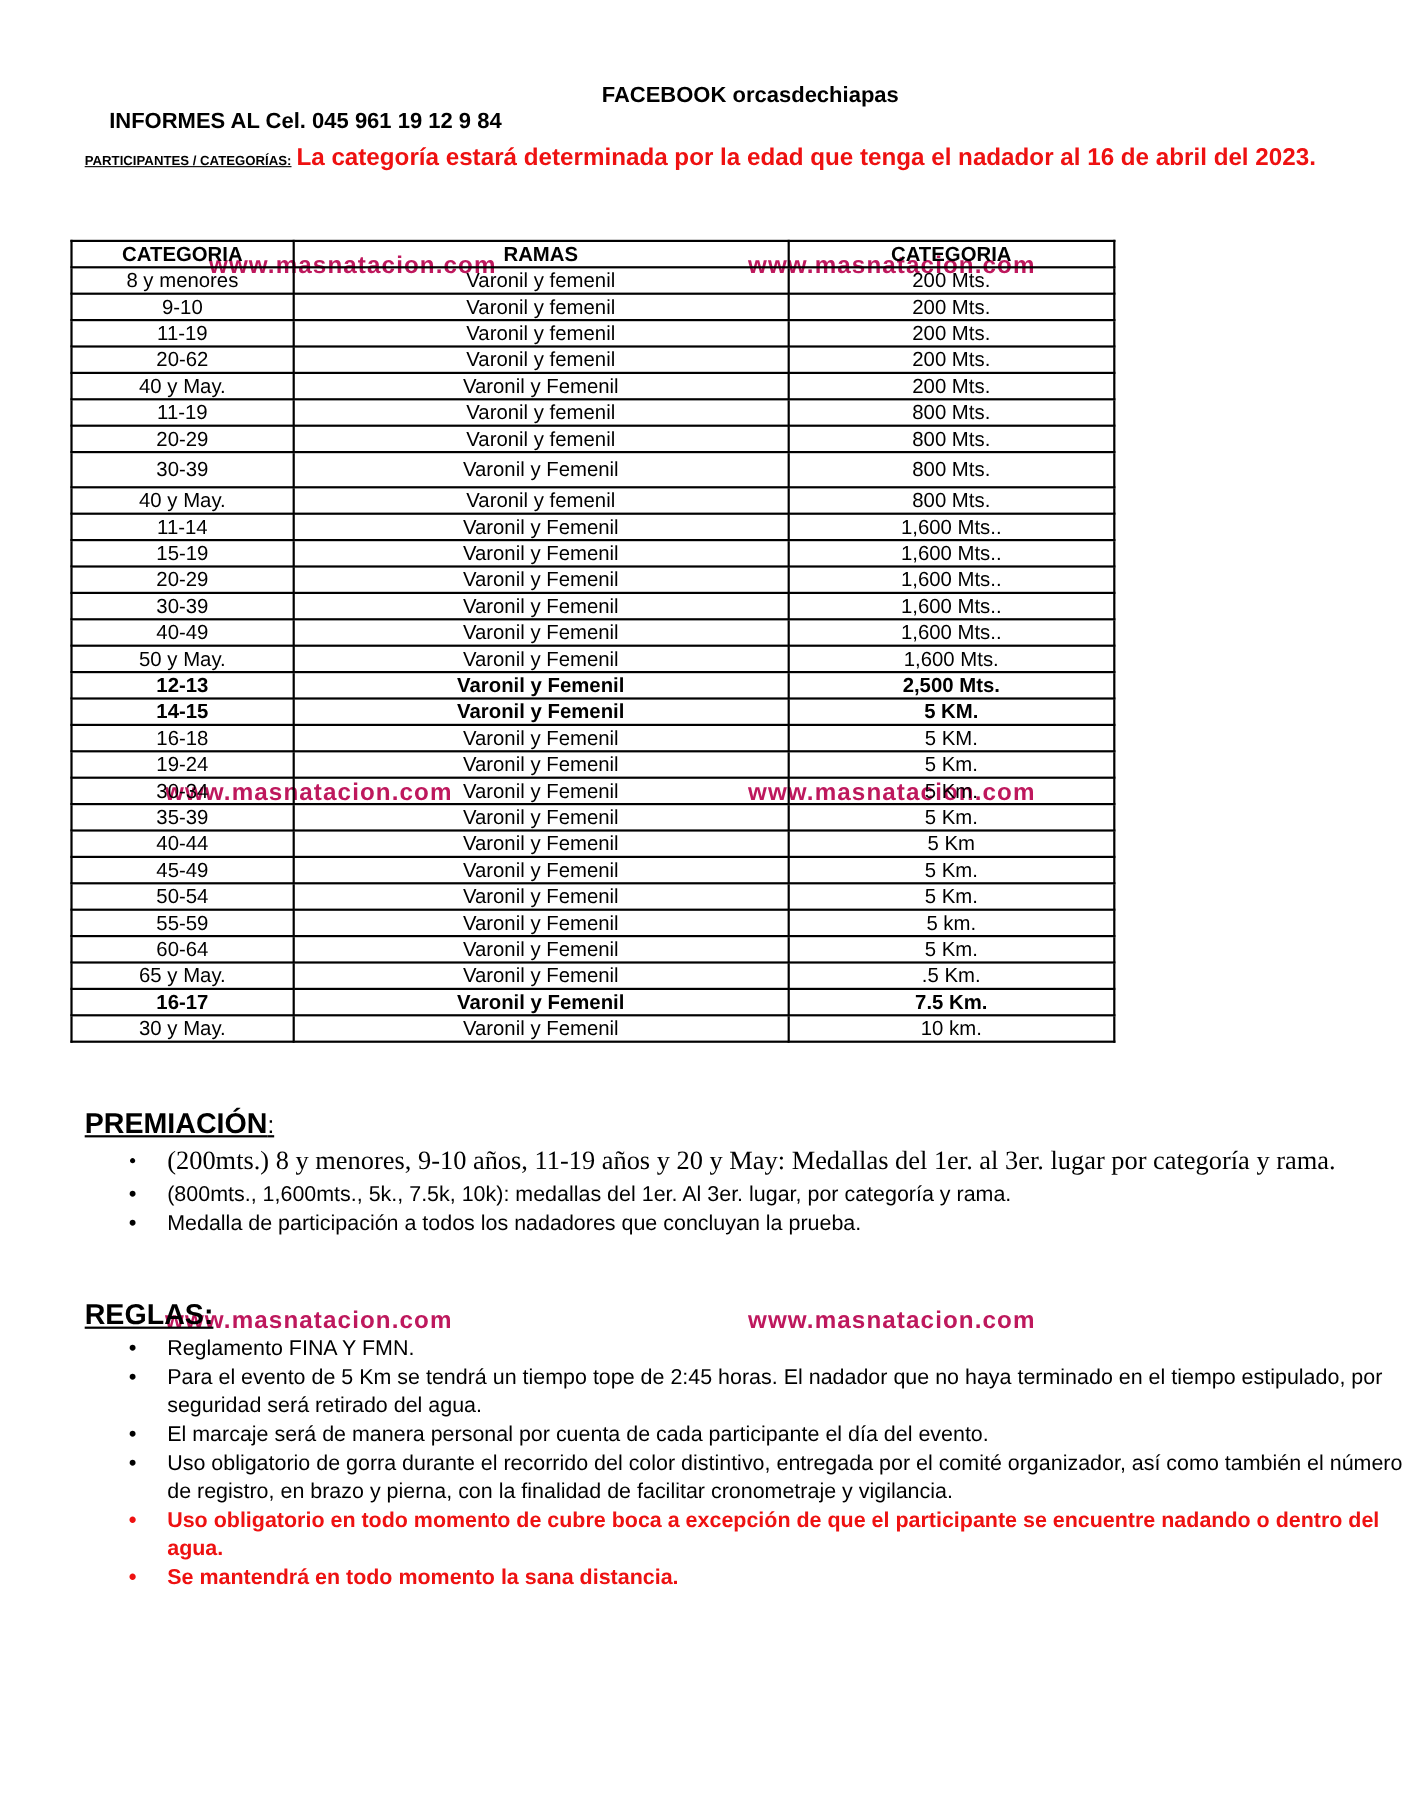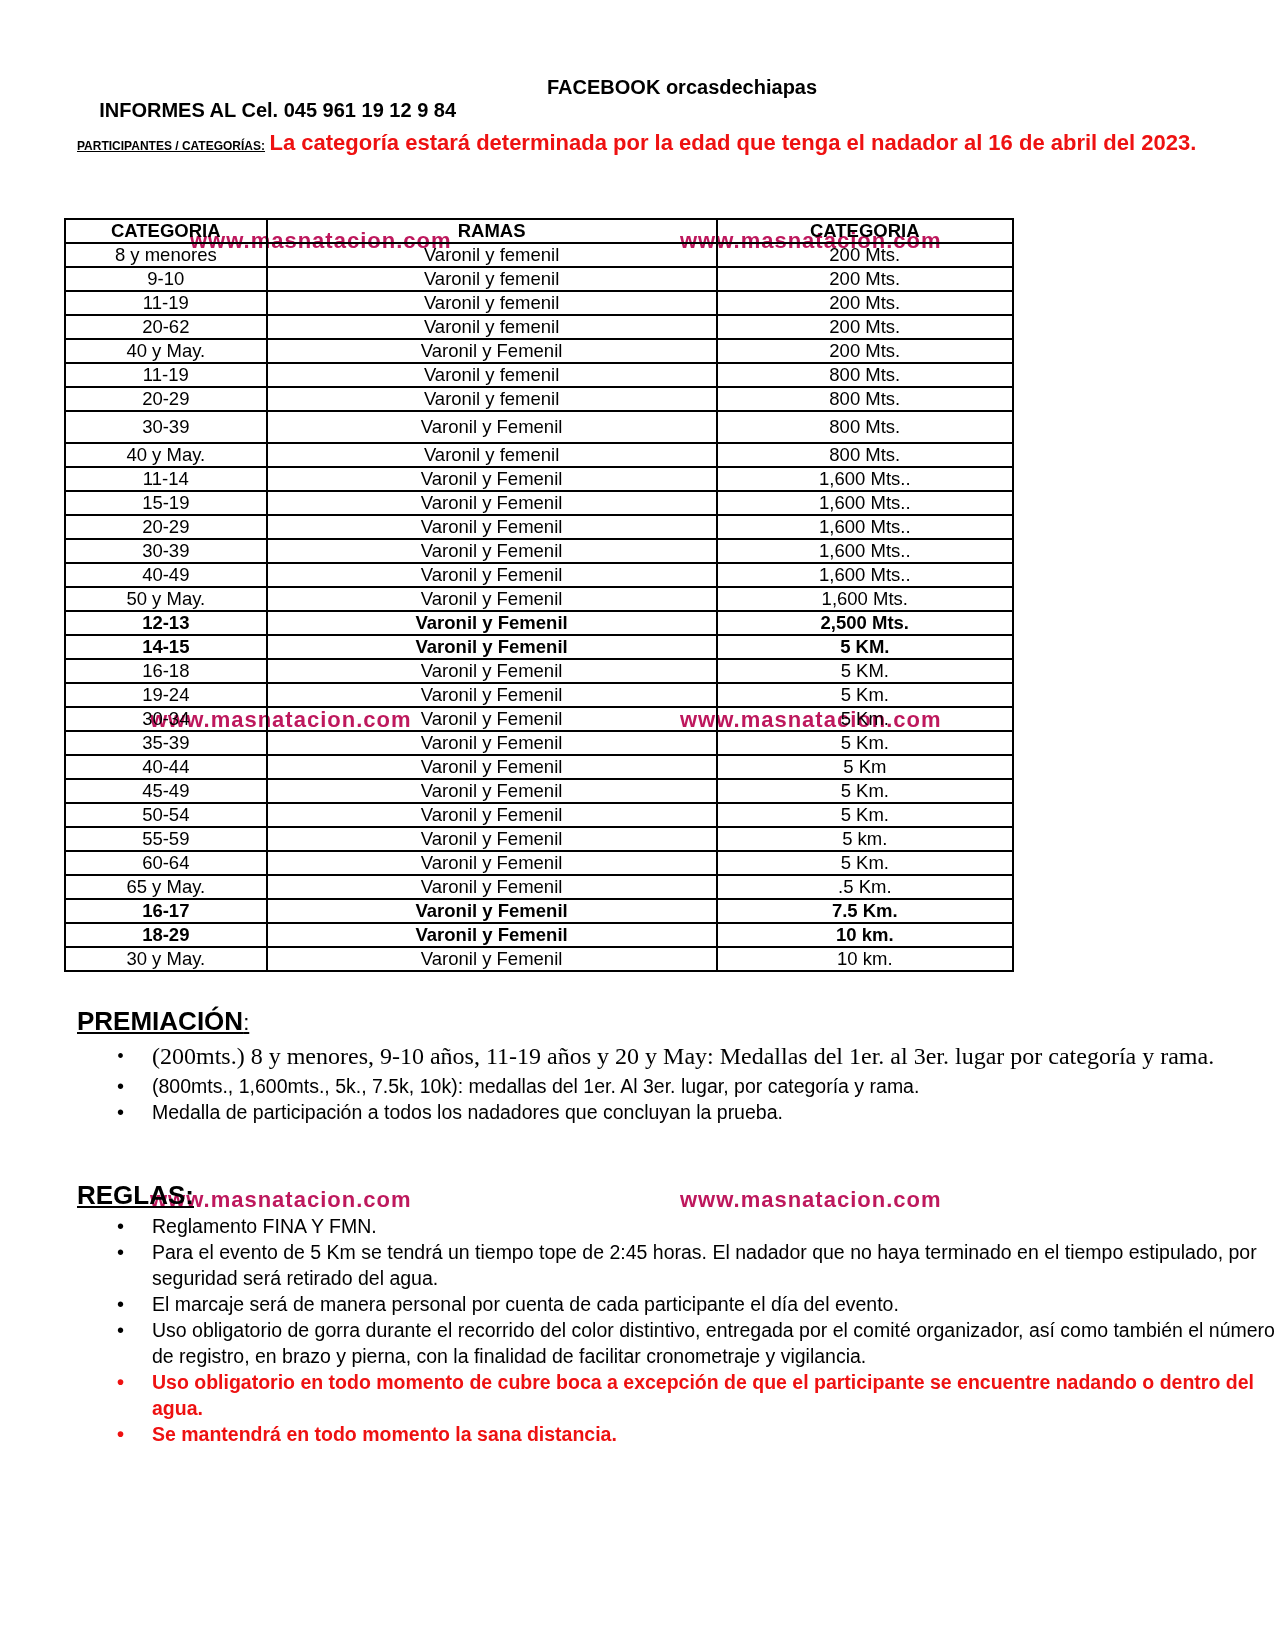--- a/index.html
+++ b/index.html
@@ -204,25 +204,20 @@
         <tr>
           <td>65 y May.</td>
           <td>Varonil y Femenil</td>
           <td>.5 Km.</td>
         </tr>
         <tr class="bold">
           <td>16-17</td>
           <td>Varonil y Femenil</td>
           <td>7.5 Km.</td>
         </tr>
-        <tr class="bold">
-          <td>18-29</td>
-          <td>Varonil y Femenil</td>
-          <td>10 km.</td>
-        </tr>
         <tr>
           <td>30 y May.</td>
           <td>Varonil y Femenil</td>
           <td>10 km.</td>
         </tr>
       </tbody>
   </table>
 
   <div class="section-title" style="top:1006px;">
     <span>PREMIACIÓN</span><span class="colon">:</span>

